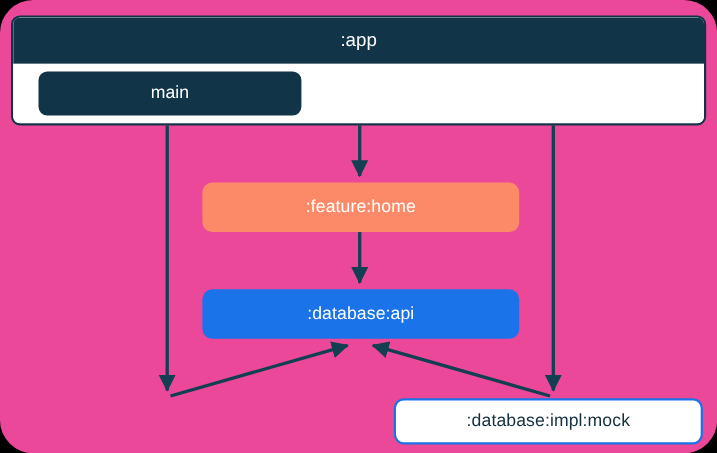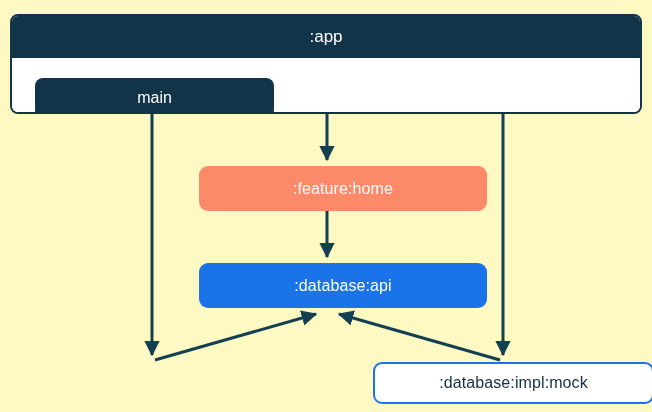--- a/index.html
+++ b/index.html
@@ -7,39 +7,39 @@
     width: 652px;
     height: 412px;
     background: #000000;
     font-family: "Liberation Sans", sans-serif;
     overflow: hidden;
   }
   #stage {
     position: relative;
     width: 652px;
     height: 412px;
-    background: #fef9c3;
+    background: #ec4899;
+    border-radius: 30px;
   }
   #edges {
     position: absolute;
     left: 0; top: 0;
     width: 652px; height: 412px;
     pointer-events: none;
   }
   .node {
     position: absolute;
     display: flex;
     align-items: center;
     justify-content: center;
     border-radius: 9px;
     font-size: 16px;
     letter-spacing: 0.1px;
     white-space: nowrap;
     z-index: 3;
-    margin-left: 15px;
   }
   
   #app-container {
     position: absolute;
     left: 10px;
     top: 14px;
     width: 632px;
     height: 100px;
     border: 2px solid #123449;
     border-radius: 8px;
@@ -56,21 +56,21 @@
     justify-content: center;
     font-size: 17px;
   }
   #app-body {
     position: relative;
     height: 54px;
     background: #ffffff;
   }
   .subnode {
     position: absolute;
-    top: 20px;
+    top: 7px;
     height: 40px;
     display: flex;
     align-items: center;
     justify-content: center;
     border-radius: 8px;
     font-size: 16px;
     white-space: nowrap;
   }
   #node-main {
     left: 23px;

